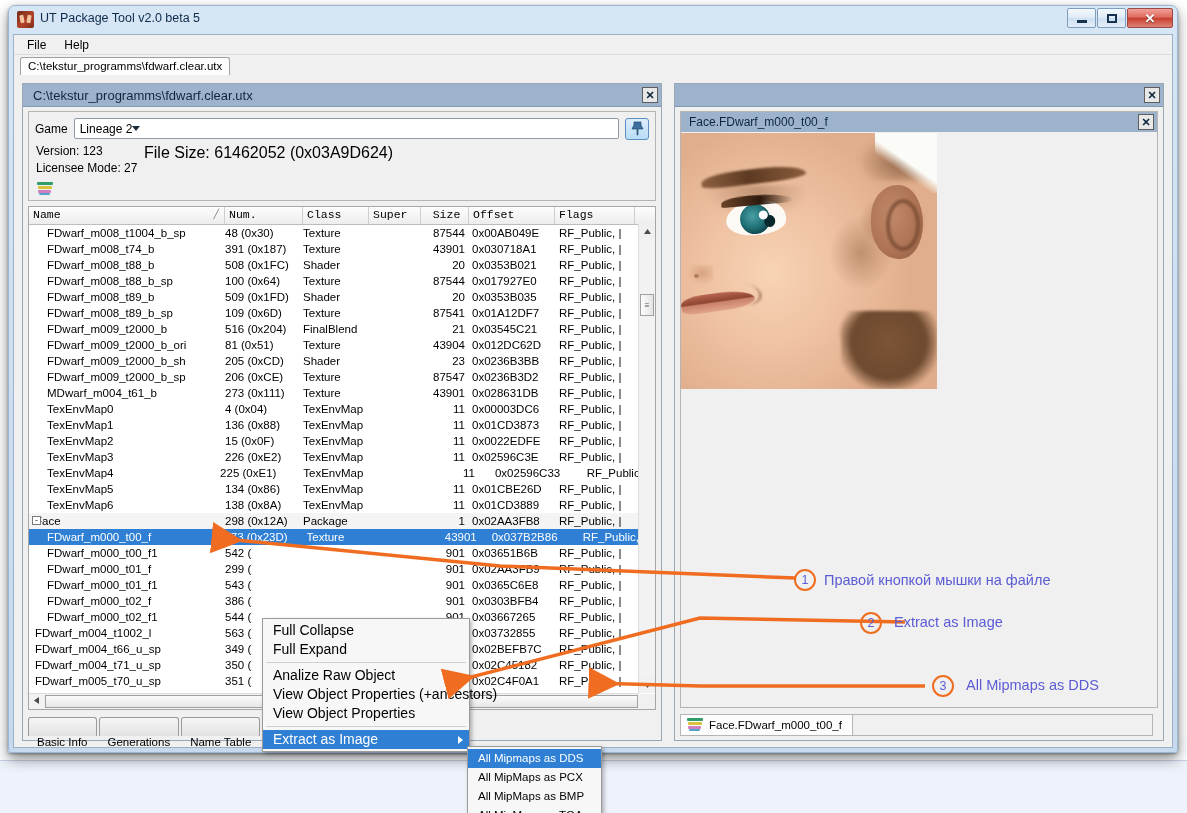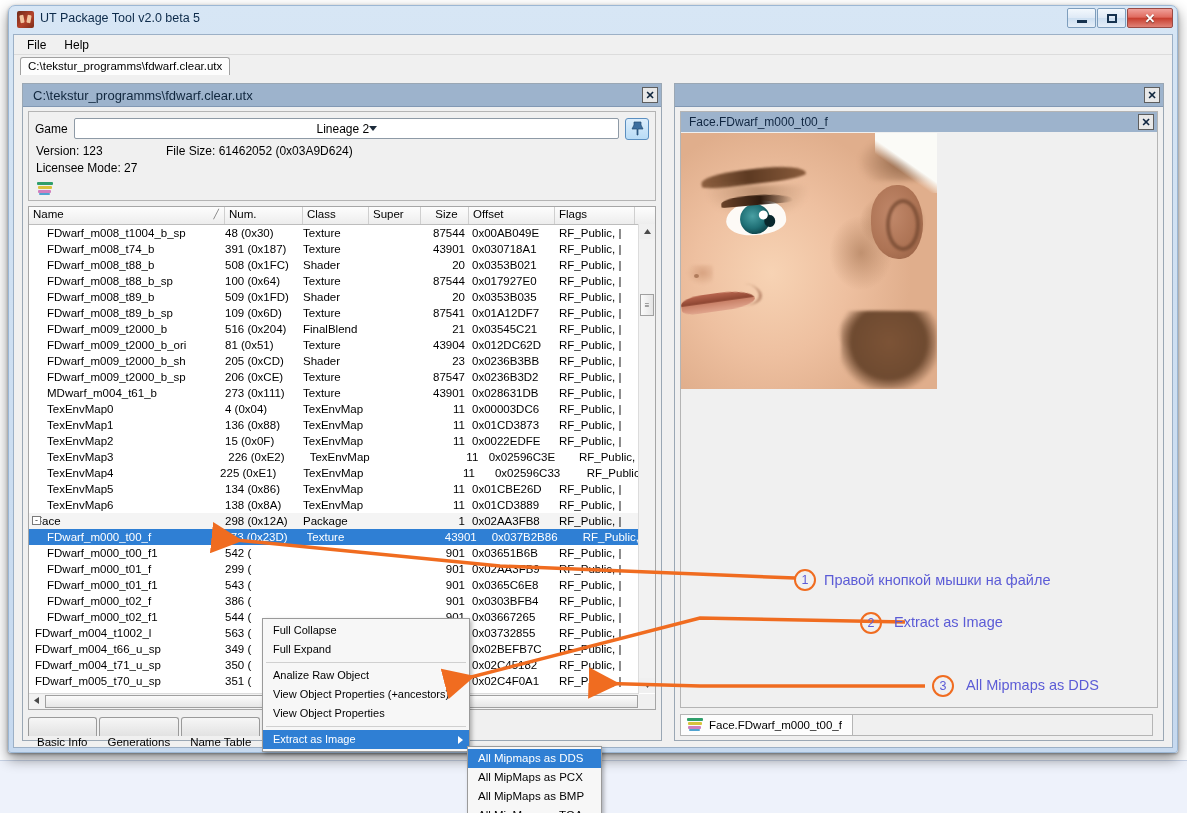--- a/index.html
+++ b/index.html
@@ -60,36 +60,36 @@
     display:flex;align-items:center;padding-left:10px;font-size:13px;color:#10263d;}
   .panel-hdr.right-x{justify-content:space-between;padding-right:3px;}
   .xbtn{width:16px;height:16px;border:1px solid #5e5e5e;background:#e8e8e8;
     display:flex;align-items:center;justify-content:center;font-size:11px;font-weight:bold;line-height:1;box-sizing:border-box;}
 
   .infobox{position:absolute;left:5px;top:27px;right:5px;height:90px;background:#f0f0f0;
     border:1px solid #b4b4b4;box-sizing:border-box;}
   .gamerow{position:absolute;left:6px;top:6px;right:6px;height:21px;display:flex;align-items:center;gap:6px;}
   .gamerow .lbl{font-size:12px;}
   .combo{flex:1;height:21px;background:#fff;border:1px solid #8e9aa6;border-radius:2px;
-    display:flex;align-items:center;justify-content:center;padding:0 4px 0 5px;font-size:12px;box-sizing:border-box;}
+    display:flex;align-items:center;justify-content:flex-start;padding:0 4px 0 5px;font-size:12px;box-sizing:border-box;}
   .combo .arrow{width:0;height:0;border-left:4px solid transparent;border-right:4px solid transparent;border-top:5px solid #1c2b3a;}
   .pinbtn{width:24px;height:22px;border:1px solid #5b8fc0;border-radius:3px;
     background:linear-gradient(to bottom,#ddeefc,#b9dcf6);display:flex;align-items:center;justify-content:center;box-sizing:border-box;}
   .meta1{position:absolute;left:7px;top:32px;font-size:12px;}
-  .meta1b{position:absolute;left:137px;top:32px;font-size:12px;}
+  .meta1b{position:absolute;left:115px;top:32px;font-size:16px;}
   .meta2{position:absolute;left:7px;top:49px;font-size:12px;}
   .stackicon{position:absolute;left:8px;top:70px;width:16px;height:14px;}
   .stackicon i{position:absolute;left:0;height:3px;width:16px;border-radius:1px;display:block;}
 
   
   .gridwrap{position:absolute;left:5px;top:122px;right:5px;bottom:30px;background:#fff;
     border:1px solid #a6a6a6;box-sizing:border-box;overflow:hidden;}
   .ghead{display:flex;height:17px;background:linear-gradient(to bottom,#fdfdfd,#ededed);
     border-bottom:1px solid #bdbdbd;font-size:11.5px;}
-  .ghead div{border-right:1px solid #cfcfcf;padding:1px 0 16px 4px;box-sizing:border-box;position:relative;}
+  .ghead div{border-right:1px solid #cfcfcf;padding:1px 0 16px 4px;box-sizing:border-box;position:relative;font-family:Liberation Mono, monospace;}
   .ghead .sortmark{position:absolute;right:5px;top:2px;font-size:9px;color:#777;}
   .grows{position:relative;height:494px;}
   .grow{display:flex;height:16px;font-size:11.5px;line-height:16px;}
   .grow.sel{background:#2f7fd4;color:#fff;}
   .grow.pkg{background:#f4f4f4;}
   .c-name{width:196px;padding-left:6px;box-sizing:border-box;overflow:hidden;white-space:nowrap;}
   .c-name.ind{padding-left:18px;}
   .c-num{width:78px;box-sizing:border-box;overflow:hidden;white-space:nowrap;}
   .c-class{width:66px;box-sizing:border-box;overflow:hidden;white-space:nowrap;}
   .c-super{width:52px;box-sizing:border-box;}
@@ -169,21 +169,21 @@
     background:radial-gradient(ellipse at 60% 60%, #8d6244 0%, rgba(141,98,68,0) 72%);filter:blur(2px);}
 
   .statustabs{position:absolute;left:5px;bottom:4px;height:22px;right:5px;display:flex;align-items:center;}
   .stab{height:22px;padding:0 10px 0 6px;display:flex;align-items:center;gap:6px;
     border:1px solid #b5b5b5;background:#fdfdfd;font-size:11.5px;box-sizing:border-box;}
   .stab2{height:22px;width:300px;border:1px solid #b5b5b5;border-left:none;background:#f0f0f0;box-sizing:border-box;}
 
   
   .ctxmenu{position:absolute;left:248px;top:543px;width:208px;background:#f7f7f7;
     border:1px solid #9a9a9a;box-shadow:2px 2px 4px rgba(0,0,0,.28);padding:2px 0;box-sizing:border-box;z-index:30;}
-  .ctxitem{height:19px;line-height:19px;padding-left:10px;font-size:11px;white-space:nowrap;position:relative;}
+  .ctxitem{height:19px;line-height:19px;padding-left:10px;font-size:14px;white-space:nowrap;position:relative;}
   .ctxitem.sel{background:#2f7fd4;color:#fff;}
   .ctxitem .sub{position:absolute;right:6px;top:6px;width:0;height:0;
     border-top:4px solid transparent;border-bottom:4px solid transparent;border-left:5px solid #fff;}
   .ctxsep{height:1px;background:#d0d0d0;margin:3px 3px;}
   .submenu{position:absolute;left:453px;top:671px;width:135px;background:#f7f7f7;
     border:1px solid #9a9a9a;box-shadow:2px 2px 4px rgba(0,0,0,.28);padding:2px 0;box-sizing:border-box;z-index:31;}
   .subitem{height:19px;line-height:19px;padding-left:10px;font-size:11.5px;white-space:nowrap;}
   .subitem.sel{background:#2f7fd4;color:#fff;}
 
   
@@ -394,21 +394,21 @@
                 </div>
                 <div class="grow" style="position: relative;">
                   <div class="c-name ind">TexEnvMap2</div>
                   <div class="c-num">15 (0x0F)</div>
                   <div class="c-class">TexEnvMap</div>
                   <div class="c-super"></div>
                   <div class="c-size">11</div>
                   <div class="c-off">0x0022EDFE</div>
                   <div class="c-flags">RF_Public, |</div>
                 </div>
-                <div class="grow" style="position: relative; justify-content: space-between;">
+                <div class="grow" style="position: relative;">
                   <div class="c-name ind">TexEnvMap3</div>
                   <div class="c-num">226 (0xE2)</div>
                   <div class="c-class">TexEnvMap</div>
                   <div class="c-super"></div>
                   <div class="c-size">11</div>
                   <div class="c-off">0x02596C3E</div>
                   <div class="c-flags">RF_Public, |</div>
                 </div>
                 <div class="grow" style="position: relative; gap: 13px;">
                   <div class="c-name ind">TexEnvMap4</div>

